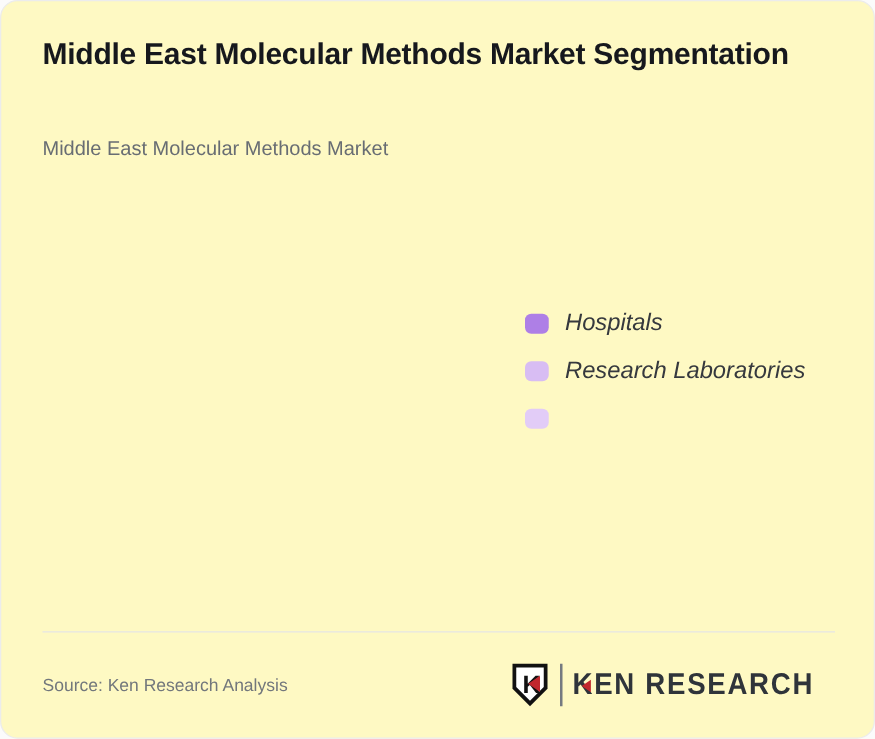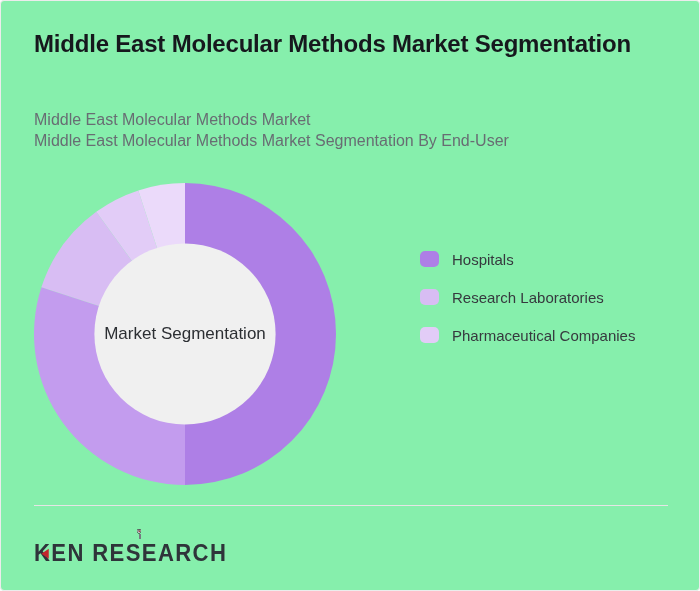--- a/index.html
+++ b/index.html
@@ -4,23 +4,23 @@
 <style>
   * { margin: 0; padding: 0; box-sizing: border-box; }
   html, body {
     width: 700px; height: 591px;
     background: #fbfbfb;
     font-family: "Liberation Sans", "DejaVu Sans", sans-serif;
   }
   .card {
     position: absolute; left: 0; top: 0;
     width: 700px; height: 591px;
-    background: #86efac;
+    background: #fef9c3;
     border: 1px solid #ececec;
-    border-radius: 4px;
+    border-radius: 14px;
     overflow: hidden;
   }
   .title {
     position: absolute; left: 33px; top: 24px; width: 645px;
     font-size: 24px; font-weight: 700; color: #16181d;
     line-height: 37px; letter-spacing: -0.2px; white-space: nowrap;
   }
   .subtitle {
     position: absolute; left: 33px; top: 108px;
     font-size: 16px; color: #686d73; line-height: 21px; white-space: nowrap;
@@ -38,32 +38,32 @@
   .legend {
     position: absolute; left: 419px; top: 239px; list-style: none;
   }
   .legend li {
     height: 38px; display: flex; align-items: center;
   }
   .swatch {
     width: 19px; height: 16px; border-radius: 5px; flex: 0 0 19px;
   }
   .legend-label {
-    margin-left: 13px; font-size: 15px; color: #36393e;
+    margin-left: 13px; font-size: 19px; color: #36393e; font-style: italic;
   }
   .divider {
     position: absolute; left: 33px; top: 504px; width: 634px; height: 1px;
     background: #e5e5e5;
   }
   .footer {
     position: absolute; left: 33px; top: 518px; width: 634px; height: 58px;
     display: flex; align-items: center; justify-content: space-between;
   }
   .source { font-size: 14px; color: #72777c; }
-  .logo { display: flex; align-items: center; height: 38px; flex-direction: column; }
+  .logo { display: flex; align-items: center; height: 38px; }
   .logo-shield { display: block; }
   .logo-sep {
     width: 2px; height: 34px; background: #757a80; margin: 0 8px 0 9px;
   }
   .wordmark {
     font-size: 24px; font-weight: 700; color: #2f343a;
     letter-spacing: 1.5px; white-space: nowrap;
     transform: scaleX(0.92); transform-origin: left center;
   }
   .k-wrap { position: relative; display: inline-block; }
@@ -79,53 +79,41 @@
 <body>
 
 <div class="card">
 
   <div class="title">
     <div>Middle East Molecular Methods Market Segmentation</div>
   </div>
 
   <div class="subtitle">
     <div>Middle East Molecular Methods Market</div>
-    <div>Middle East Molecular Methods Market Segmentation By End-User</div>
   </div>
 
-  <div class="donut-wrap">
-    <svg id="donut-svg" viewBox="0 0 302 302">
-        <path d="M 151 151 L 151 0 A 151 151 0 0 1 151 302 Z" fill="#ae7fe6"></path>
-        <path d="M 151 151 L 151 302 A 151 151 0 0 1 7.3904660394318 104.33843384938297 Z" fill="#c39cee"></path>
-        <path d="M 151 151 L 7.3904660394318 104.33843384938297 A 151 151 0 0 1 62.24442690383654 28.83843384938295 Z" fill="#d8bdf3"></path>
-        <path d="M 151 151 L 62.24442690383654 28.83843384938295 A 151 151 0 0 1 104.33843384938291 7.3904660394318284 Z" fill="#e2ccf7"></path>
-        <path d="M 151 151 L 104.33843384938291 7.3904660394318284 A 151 151 0 0 1 150.99999999999997 0 Z" fill="#ebdafa"></path>
-        <circle cx="151" cy="151" r="90.6" fill="#f0f0f0"></circle>
-      </svg>
-    <div class="center-label">Market Segmentation</div>
-  </div>
 
   <ul class="legend">
     <li>
       <span class="swatch" style="background-color: rgb(174, 127, 230);"></span>
       <span class="legend-label">Hospitals</span>
     </li>
     <li>
       <span class="swatch" style="background-color: rgb(216, 189, 243);"></span>
       <span class="legend-label">Research Laboratories</span>
     </li>
     <li>
       <span class="swatch" style="background-color: rgb(226, 204, 247);"></span>
-      <span class="legend-label">Pharmaceutical Companies</span>
     </li>
   </ul>
 
   <div class="divider"></div>
 
   <div class="footer">
+    <div class="source">Source: Ken Research Analysis</div>
 
     <div class="logo">
       <svg class="logo-shield" width="30" height="36" viewBox="0 0 30 36">
         <path d="M1 1 H29 V21 L15 35 L1 21 Z" fill="#111111"></path>
         <path d="M4 4 H26 V19.5 L15 30.5 L4 19.5 Z" fill="#ffffff"></path>
         <text x="9" y="24" font-family="Liberation Sans, sans-serif" font-size="20" font-weight="700" fill="#111111">K</text>
         <polygon points="13.5,17 23,10.5 23,23.5" fill="#c1272d"></polygon>
       </svg>
       <span class="logo-sep"></span>
       <span class="wordmark"><span class="k-wrap"><span>K</span><span class="k-red"></span></span><span>EN RESEARCH</span></span>

